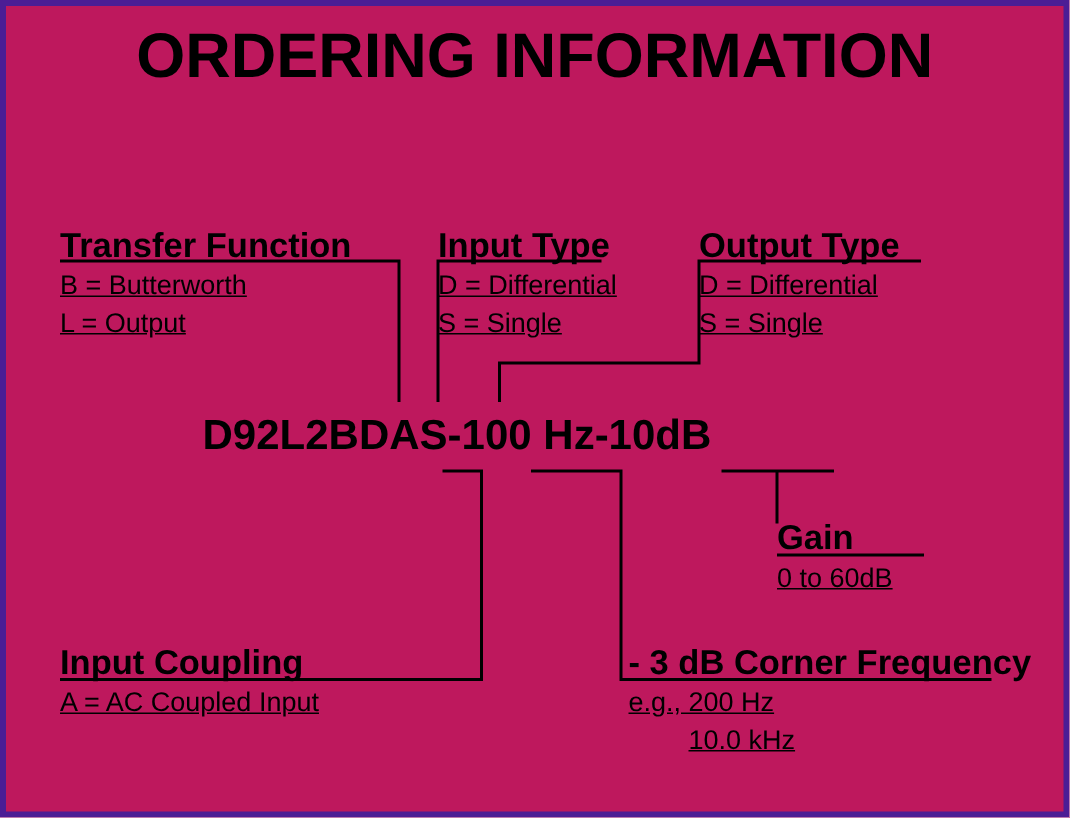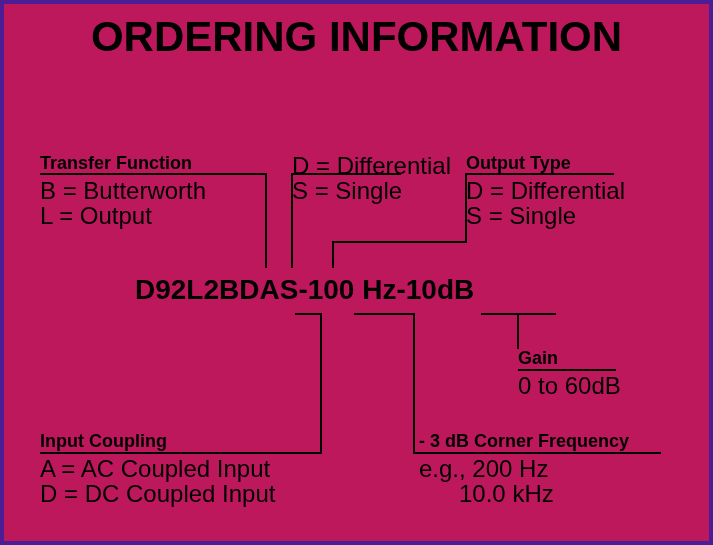--- a/index.html
+++ b/index.html
@@ -45,30 +45,31 @@
     position: absolute;
     left: 131px;
     top: 266px;
     font-size: 28px;
     line-height: 40px;
     font-weight: bold;
     white-space: nowrap;
   }
   .callout { position: absolute; }
   .co-heading {
-    font-size: 18px;
+    font-size: 23px;
     font-weight: bold;
     line-height: 21px;
     margin-bottom: 4px;
     white-space: nowrap;
   }
   .co-item {
-    font-size: 24px;
+    font-size: 18px;
     line-height: 25px;
     white-space: nowrap;
+    text-decoration: underline;
   }
   .co-item.indent { padding-left: 40px; }
 </style>
 </head>
 <body>
 
 <div class="canvas">
 
   <svg class="lines" width="713" height="545" viewBox="0 0 713 545" aria-hidden="true">
 
@@ -89,41 +90,41 @@
 
   <div class="title">ORDERING INFORMATION</div>
 
   <div class="callout" style="left:36px; top:149px">
     <div class="co-heading">Transfer Function</div>
     <div class="co-item">B = Butterworth</div>
     <div class="co-item">L = Output</div>
   </div>
 
   <div class="callout" style="left:288px; top:149px">
+    <div class="co-heading">Input Type</div>
     <div class="co-item">D = Differential</div>
     <div class="co-item">S = Single</div>
   </div>
 
   <div class="callout" style="left:462px; top:149px">
     <div class="co-heading">Output Type</div>
     <div class="co-item">D = Differential</div>
     <div class="co-item">S = Single</div>
   </div>
 
   <div class="partnum">D92L2BDAS-100 Hz-10dB</div>
 
   <div class="callout" style="left:514px; top:344px">
     <div class="co-heading">Gain</div>
     <div class="co-item">0 to 60dB</div>
   </div>
 
   <div class="callout" style="left:36px; top:427px">
     <div class="co-heading">Input Coupling</div>
     <div class="co-item">A = AC Coupled Input</div>
-    <div class="co-item">D = DC Coupled Input</div>
   </div>
 
   <div class="callout" style="left:415px; top:427px">
     <div class="co-heading">- 3 dB Corner Frequency</div>
     <div class="co-item">e.g., 200 Hz</div>
     <div class="co-item indent">10.0 kHz</div>
   </div>
 
 </div>
 

